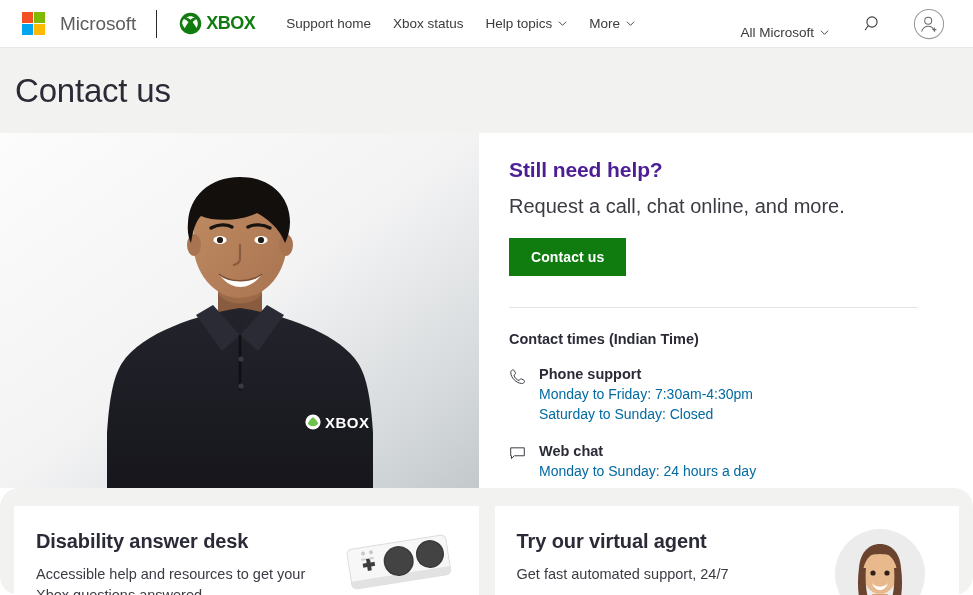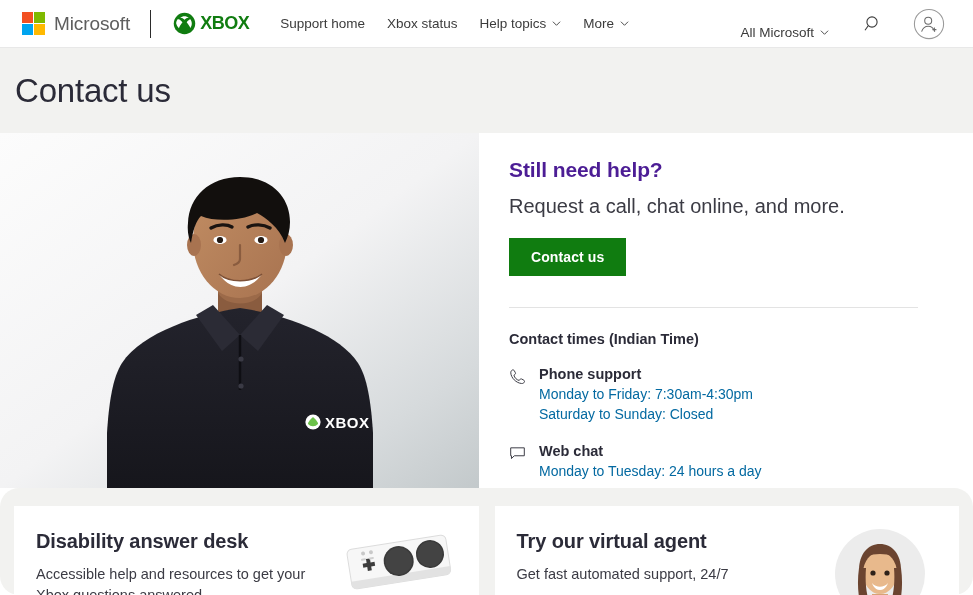--- a/index.html
+++ b/index.html
@@ -15,21 +15,21 @@
   
   .global-header {
     height: 48px;
     background: #ffffff;
     border-bottom: 1px solid #e8e8e8;
     display: flex;
     align-items: center;
     padding: 0 22px 0 22px;
     position: relative;
   }
-  .ms-logo-block { display: flex; align-items: center; gap: 9px; }
+  .ms-logo-block { display: flex; align-items: center; gap: 15px; }
   .ms-squares {
     width: 23px; height: 23px;
     display: grid;
     grid-template-columns: 11px 11px;
     grid-template-rows: 11px 11px;
     gap: 1px;
   }
   .ms-squares i { display: block; width: 11px; height: 11px; }
   .ms-word {
     font-size: 19px;
@@ -331,21 +331,21 @@
     </div>
 
     <div class="ct-block">
       <span class="ct-icon">
         <svg width="17" height="17" viewBox="0 0 18 18">
           <path d="M1.8 3h14.4v8.4H5.6L2.6 14.4v-3H1.8z" stroke="#3b3b44" stroke-width="1.05" fill="none" stroke-linejoin="round"></path>
         </svg>
       </span>
       <div>
         <div class="ct-title">Web chat</div>
-        <div class="ct-line">Monday to Tuesday: 24 hours a day</div>
+        <div class="ct-line">Monday to Sunday: 24 hours a day</div>
       </div>
     </div>
   </div>
 </div>
 
 <div class="cards-strip">
 
   <div class="card">
     <div class="card-text">
       <div class="card-title">Disability answer desk</div>

